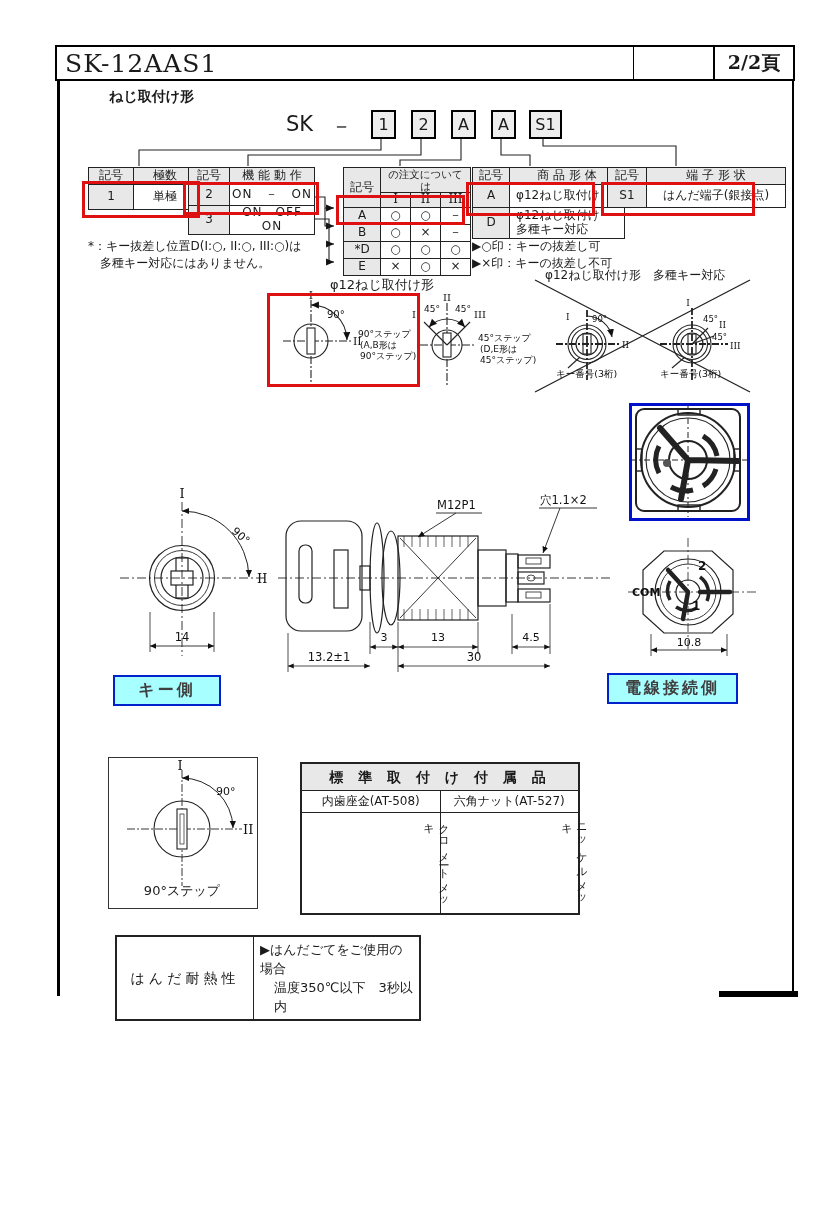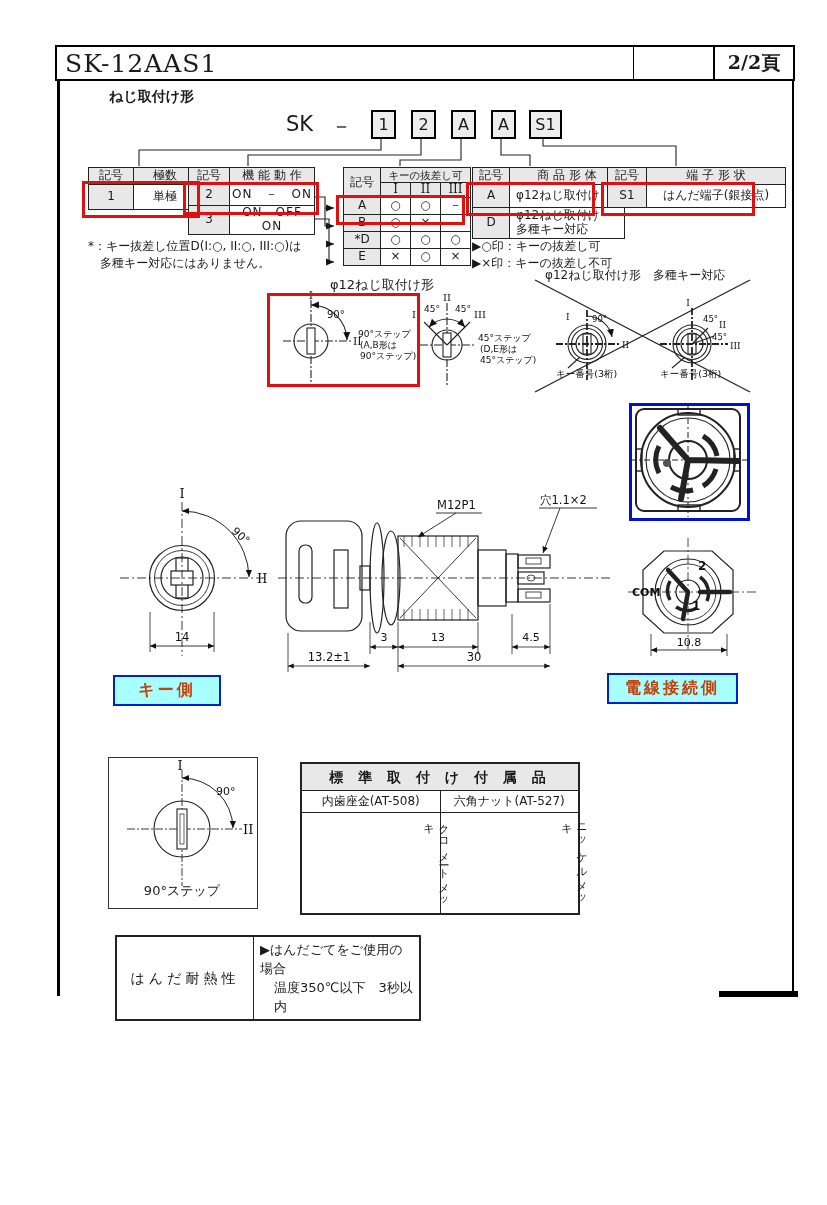--- a/index.html
+++ b/index.html
@@ -24,21 +24,21 @@
   table{border-collapse:collapse;position:absolute;z-index:3;background:#fff;}
   td{border:1px solid #222;font-size:12px;text-align:center;padding:0 2px;line-height:1.15;}
   .th{background:#e8e8e8;}
   .sym{background:#e8e8e8;}
   .fn-cell{letter-spacing:1px;}
   
   .red{border:3px solid #dd1111;z-index:5;pointer-events:none;}
   
   .note{font-size:12px;line-height:17px;z-index:3;}
   
-  .cyan{background:#a8ffff;border:2px solid #0022cc;color:#c2410c;font-weight:bold;font-size:16px;
+  .cyan{background:#a8ffff;border:2px solid #0022cc;color:#404040;font-weight:bold;font-size:16px;
         letter-spacing:3px;display:flex;align-items:center;justify-content:center;z-index:4;}
   .bluebox{border:3px solid #0011cc;z-index:4;}
   .box-plain{border:1.5px solid #333;z-index:3;}
   .caption-sm{font-size:13px;text-align:center;z-index:4;}
   .vtext{writing-mode:vertical-rl;text-orientation:upright;font-size:11px;letter-spacing:2px;z-index:4;}
   
   .acc{left:300px;top:762px;width:280px;border:2px solid #222;z-index:3;}
   .acc .hd{height:26px;background:#e8e8e8;font-size:14px;font-weight:bold;letter-spacing:5px;}
   .acc .sub{height:21px;font-size:12px;}
   .acc .body{height:100px;}
@@ -102,21 +102,21 @@
           <td class="sym" style="height:20px;">3</td>
         <td class="fn-cell">ON　OFF　ON</td>
         </tr>
   </tbody>
     </table>
 
   <table style="left:343px;top:167px;">
     <tbody>
         <tr>
           <td class="th" rowspan="2" style="width:32px;">記号</td>
-        <td class="th" colspan="3" style="height:14px;font-size:10.5px;">キーの抜差し可</td>
+        <td class="th" colspan="3" style="height:14px;font-size:10.5px;">の注文については</td>
         </tr>
     <tr>
           <td class="th serif" style="width:25px;height:14px;">I</td>
         <td class="th serif" style="width:25px;">II</td>
         <td class="th serif" style="width:25px;">III</td>
         </tr>
     <tr>
           <td class="sym" style="height:16px;">A</td>
         <td>○</td>
         <td>○</td>

